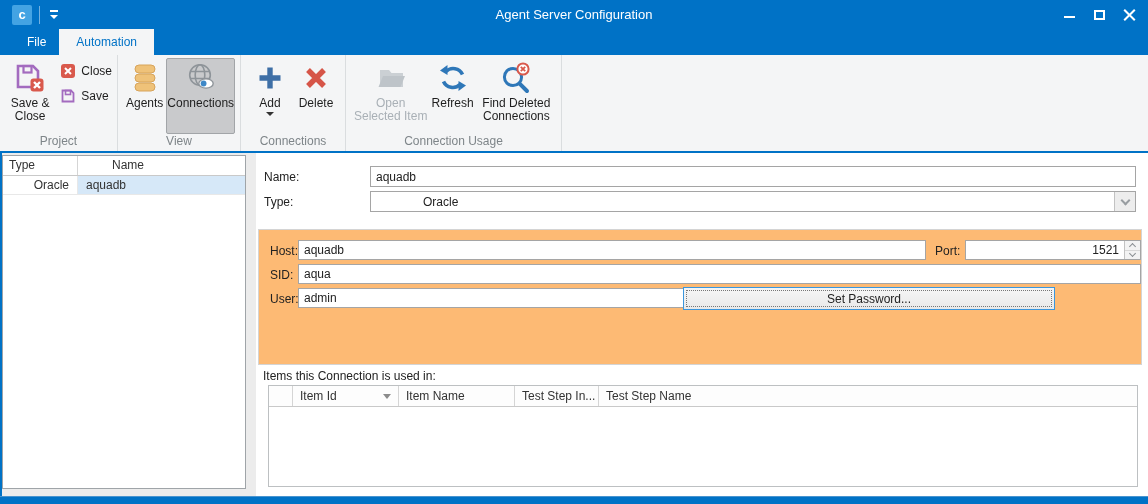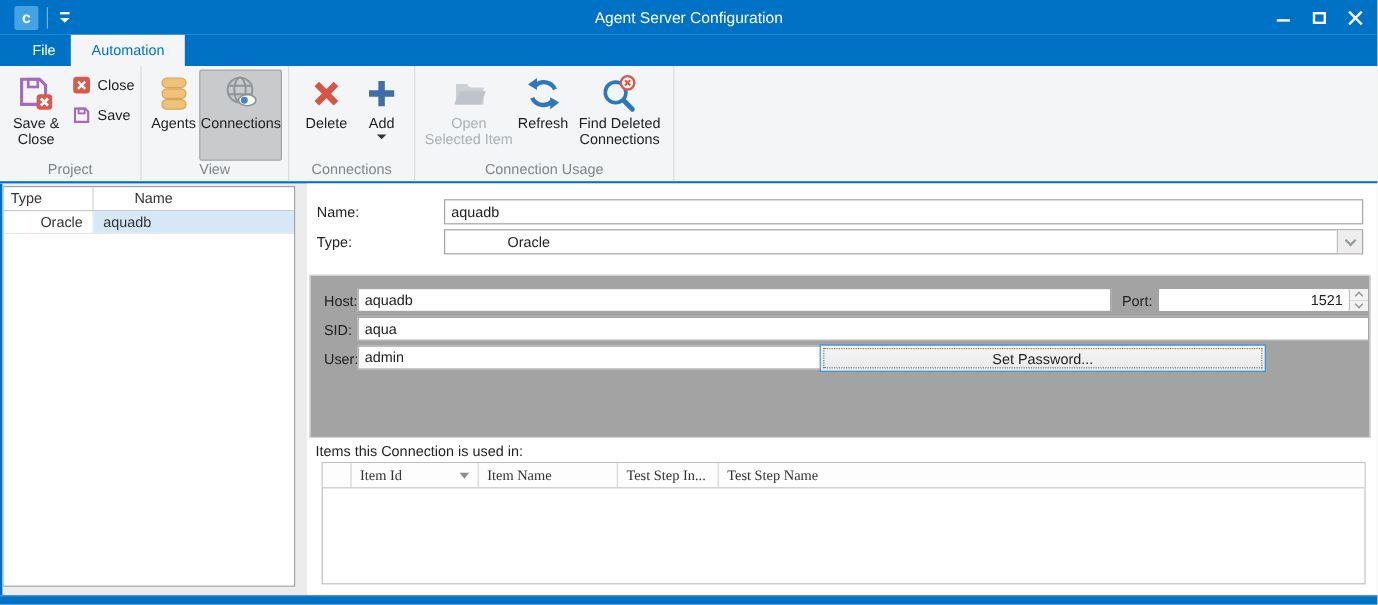--- a/index.html
+++ b/index.html
@@ -74,40 +74,40 @@
   .right-panel { position:absolute; left:256px; top:153px; width:892px; height:343px; background:#fff; }
   .flabel { position:absolute; font-size:12px; color:#222; }
   .tinput { position:absolute; border:1px solid #A5A5A5; background:#fff; font-family:"Liberation Sans",sans-serif;
             font-size:12px; color:#222; padding:1px 5px; height:21px; outline:none; }
   .combo { position:absolute; border:1px solid #A5A5A5; background:#fff; height:21px; font-size:12px; color:#222; }
   .combo .cval { position:absolute; left:52px; top:3px; }
   .combo .cbtn { position:absolute; right:0; top:0; bottom:0; width:21px; background:#EDEDED;
                  border-left:1px solid #C2C2C2; display:flex; align-items:center; justify-content:center; }
   .chev-down { width:7px; height:7px; border-right:2px solid #989DA1; border-bottom:2px solid #989DA1;
                transform:rotate(45deg); margin-top:-3px; }
-  .groupbox { position:absolute; left:2px; top:76px; width:884px; height:136px; border:1px solid #D4D4D4; background:#a3a3a3; }
+  .groupbox { position:absolute; left:2px; top:76px; width:884px; height:136px; border:1px solid #D4D4D4; background:#fdba74; }
   .spinbox { position:absolute; border:1px solid #A5A5A5; background:#fff; height:21px; }
   .spinbox input { position:absolute; left:0; top:0; right:17px; bottom:0; border:none; outline:none;
                    text-align:right; font-family:"Liberation Sans",sans-serif; font-size:12px; color:#222; padding:1px 4px; }
   .spinner { position:absolute; right:0; top:0; bottom:0; width:16px; border-left:1px solid #C2C2C2;
              display:flex; flex-direction:column; }
   .spin { flex:1; display:flex; align-items:center; justify-content:center; background:#F3F3F3; }
   .spin.up { border-bottom:1px solid #D8D8D8; }
   .chev-s { width:5px; height:5px; border-right:1.5px solid #8A8F93; border-bottom:1.5px solid #8A8F93; }
   .chev-s.u { transform:rotate(-135deg); margin-top:2px; }
   .chev-s.d { transform:rotate(45deg); margin-bottom:2px; }
   .pwbtn { position:absolute; border:1px solid #3A96DD; background:linear-gradient(#F6F6F6,#E9E9E9);
            font-family:"Liberation Sans",sans-serif; font-size:12px; color:#222; outline:1px dotted #777;
            outline-offset:-4px; height:23px; }
 
   
   .usage-caption { position:absolute; left:7px; top:216px; font-size:12px; color:#222;text-align:center; }
   .usage-table { position:absolute; left:12px; top:232px; width:870px; height:102px; border:1px solid #BDC0C2; background:#fff; }
   .ut-head { display:grid; grid-template-columns:24px 106px 116px 84px 1fr; height:21px; border-bottom:1px solid #C9C9C9; background:#FDFDFD; }
-  .ut-head .hcell { position:relative; font-size:12px; color:#333; padding:3px 7px; border-right:1px solid #D5D5D5; overflow:hidden; white-space:nowrap;font-family:Liberation Serif, serif; }
+  .ut-head .hcell { position:relative; font-size:12px; color:#333; padding:3px 7px; border-right:1px solid #D5D5D5; overflow:hidden; white-space:nowrap; }
   .ut-head .hcell:last-child { border-right:none; }
   .sort-desc { position:absolute; right:7px; top:8px; border-left:4px solid transparent; border-right:4px solid transparent;
                border-top:5px solid #8C8C8C; width:0; height:0; }
 
   
   .statusbar { position:absolute; left:0; top:496px; width:1148px; height:8px; background:#0072C6; border-top:1px solid #4A94CF; }
 </style>
 </head>
 <body>
 
@@ -194,32 +194,32 @@
             <circle cx="18.6" cy="21.5" r="2.9" fill="#3E88C7"></circle>
           </svg>
           <span>Connections</span>
         </div>
       </div>
       <div class="rgroup-label">View</div>
     </div>
 
     <div class="rgroup g-conn">
       <div class="btn-row">
-        <div class="bigbtn" style="width:48px;">
-          <svg class="bicon" viewBox="0 0 32 32">
-            <path d="M8 8 L24 24 M24 8 L8 24" stroke="#D65548" stroke-width="5.4"></path>
-          </svg>
-          <span>Delete</span>
-        </div>
         <div class="bigbtn" style="width:44px;">
           <svg class="bicon" viewBox="0 0 32 32">
             <path d="M16 5.5 v21 M5.5 16 h21" stroke="#3E6FA6" stroke-width="5.4"></path>
           </svg>
           <span>Add</span>
           <span class="dd-arrow"></span>
+        </div>
+        <div class="bigbtn" style="width:48px;">
+          <svg class="bicon" viewBox="0 0 32 32">
+            <path d="M8 8 L24 24 M24 8 L8 24" stroke="#D65548" stroke-width="5.4"></path>
+          </svg>
+          <span>Delete</span>
         </div>
       </div>
       <div class="rgroup-label">Connections</div>
     </div>
 
     <div class="rgroup g-usage">
       <div class="btn-row">
         <div class="bigbtn disabled" style="width:78px;">
           <svg class="bicon" viewBox="0 0 32 32">
             <path d="M5 8 h9 l2.5 3 H28 v14 H5 z" fill="#CBD0D4"></path>

